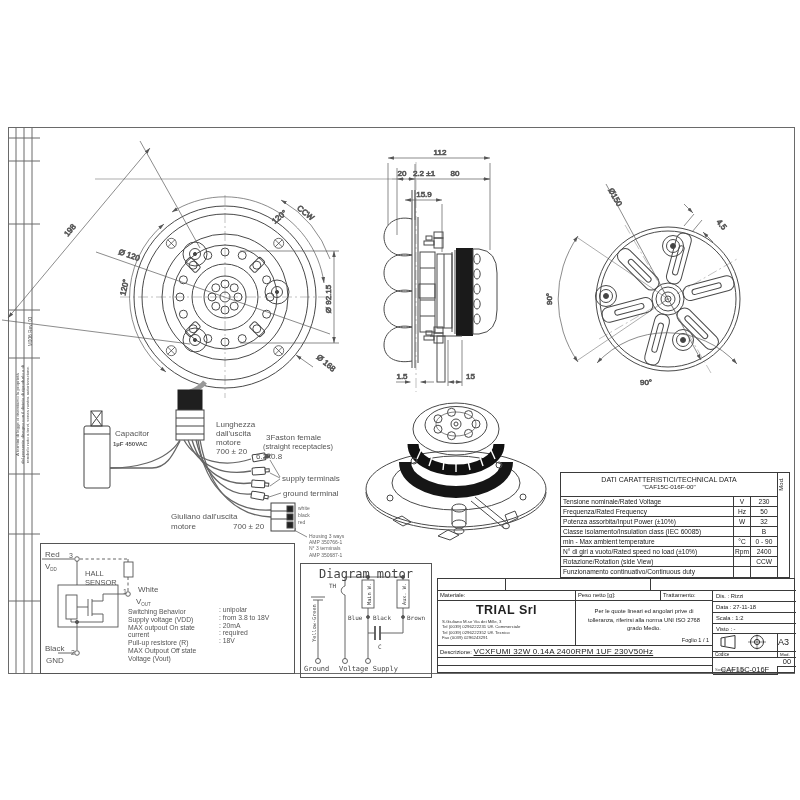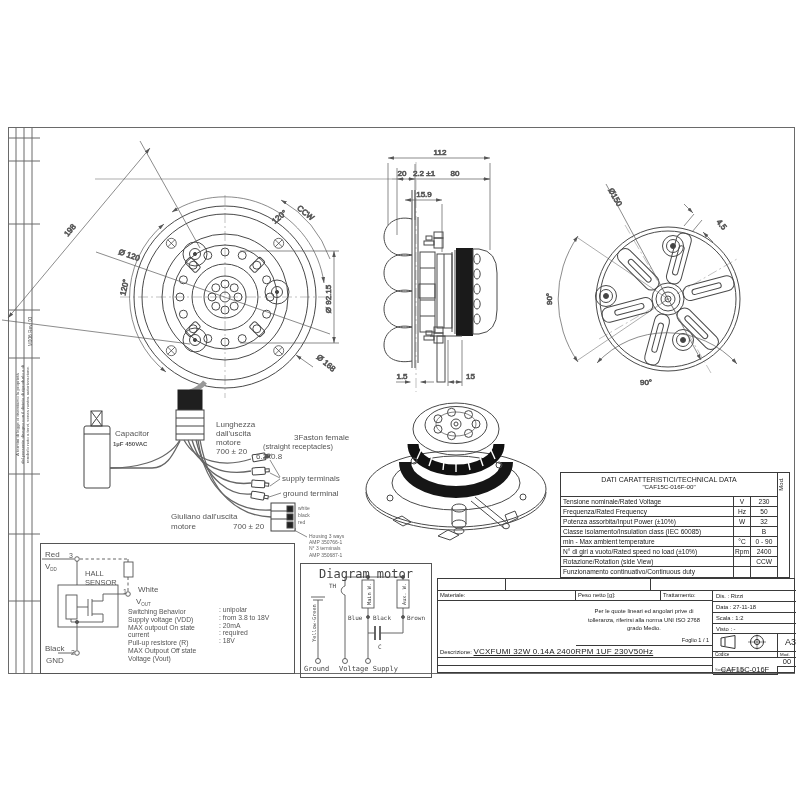--- a/index.html
+++ b/index.html
@@ -451,21 +451,21 @@
 <div class="abs rot90 rev">M006 Rev. 00</div>
 
 <div class="lbl" style="left:115px;top:429px;">Capacitor</div>
 <div class="lbl" style="left:113px;top:441px;font-size:6px;font-weight:bold;">1µF 450VAC</div>
 <div class="lbl" style="left:216px;top:420px;line-height:9px;">
   <div>Lunghezza</div>
   <div>dall'uscita</div>
   <div>motore</div>
   <div>700 ± 20</div>
 </div>
-<div class="lbl" style="left:266px;top:433px;margin-left:28px;">3Faston female</div>
+<div class="lbl" style="left:266px;top:433px;">3Faston female</div>
 <div class="lbl" style="left:263px;top:442px;font-size:7.5px;">(straight receptacles)</div>
 <div class="lbl" style="left:256px;top:452px;text-align:right;">6.3x0.8</div>
 <div class="lbl" style="left:282px;top:474px;">supply terminals</div>
 <div class="lbl" style="left:283px;top:489px;">ground terminal</div>
 <div class="lbl" style="left:171px;top:512px;">Giuliano dall'uscita</div>
 <div class="lbl" style="left:171px;top:522px;">motore</div>
 <div class="lbl" style="left:233px;top:522px;">700 ± 20</div>
 <div class="lbls" style="left:298px;top:505px;">white</div>
 <div class="lbls" style="left:298px;top:512px;">black</div>
 <div class="lbls" style="left:298px;top:519px;">red</div>
@@ -576,20 +576,29 @@
     </div>
 </div>
 
 <div class="abs" id="tblock">
   <div class="c bb br" style="left:0;top:0;width:68px;height:12px;"></div>
   <div class="c bb br" style="left:68px;top:0;width:145px;height:12px;"></div>
   <div class="c bb" style="left:213px;top:0;width:145px;height:12px;"></div>
   <div class="c bb br" style="left:0;top:12px;width:138px;height:10px;padding:1px 0 0 2px;"><span>Materiale:</span></div>
   <div class="c bb br" style="left:138px;top:12px;width:85px;height:10px;padding:1px 0 0 2px;"><span>Peso netto [g]:</span></div>
   <div class="c bb br" style="left:223px;top:12px;width:52px;height:10px;padding:1px 0 0 2px;"><span>Trattamento:</span></div>
+  <div class="c bb br company" style="left:0;top:22px;width:138px;height:45px;">
+    <div class="logo">TRIAL Srl</div>
+    <div class="addr">
+      <div>S.Giuliano M.se Via dei Mille, 3</div>
+      <div>Tel  (0039) 0296222231 Uff. Commerciale</div>
+      <div>Tel  (0039) 0296222352 Uff. Tecnico</div>
+      <div>Fax (0039) 0296243291</div>
+    </div>
+  </div>
   <div class="c bb br tol" style="left:138px;top:22px;width:137px;height:45px;">
     <div>Per le quote lineari ed angolari prive di</div>
     <div>tolleranza, riferirsi alla norma UNI ISO 2768</div>
     <div>grado Medio.</div>
     <div class="foglio">Foglio 1 /  1</div>
   </div>
   <div class="c bb br desc" style="left:0;top:67px;width:275px;height:12px;padding:1px 0 0 2px;white-space:nowrap;">
     <span class="dl">Descrizione:</span>
     <span class="dv">VCXFUMI 32W 0.14A 2400RPM 1UF 230V50Hz</span>
   </div>
@@ -604,19 +613,19 @@
       <g stroke="#333" fill="none" stroke-width="1">
         <path d="M8,4 L22,1.5 L22,14.5 L8,12 Z"></path>
         <line x1="12" y1="4" x2="12" y2="12"></line>
         <circle cx="44" cy="8" r="6.5"></circle>
           <circle cx="44" cy="8" r="2.6"></circle>
         <line x1="35" y1="8" x2="53" y2="8" stroke-width="0.6"></line>
         <line x1="44" y1="0.5" x2="44" y2="15.5" stroke-width="0.6"></line>
       </g>
     </svg>
   </div>
-  <div class="c bb" style="left:340px;top:55px;width:18px;height:18px;text-align:right;font-size:9px;line-height:17px;"><span>A3</span></div>
+  <div class="c bb" style="left:340px;top:55px;width:18px;height:18px;text-align:left;font-size:9px;line-height:17px;"><span>A3</span></div>
   <div class="c bb br" style="left:275px;top:73px;width:65px;height:6px;font-size:4.6px;padding-left:2px;"><span>Codice</span></div>
   <div class="c bb" style="left:340px;top:73px;width:18px;height:6px;font-size:4.4px;padding-left:2px;"><span>Mod.</span></div>
   <div class="c bb br" style="left:275px;top:79px;width:65px;height:9px;text-align:center;font-size:7.5px;line-height:8px;margin-top:8px;"><span>CAF15C-016F</span></div>
   <div class="c bb" style="left:340px;top:79px;width:18px;height:9px;text-align:center;font-size:7.5px;line-height:8px;"><span>00</span></div>
   <div class="c" style="left:275px;top:88px;width:83px;height:7px;font-size:4.2px;color:#555;padding-left:2px;"><span>Sostituisce il dis.</span></div>
 </div>
 
 </body></html>

